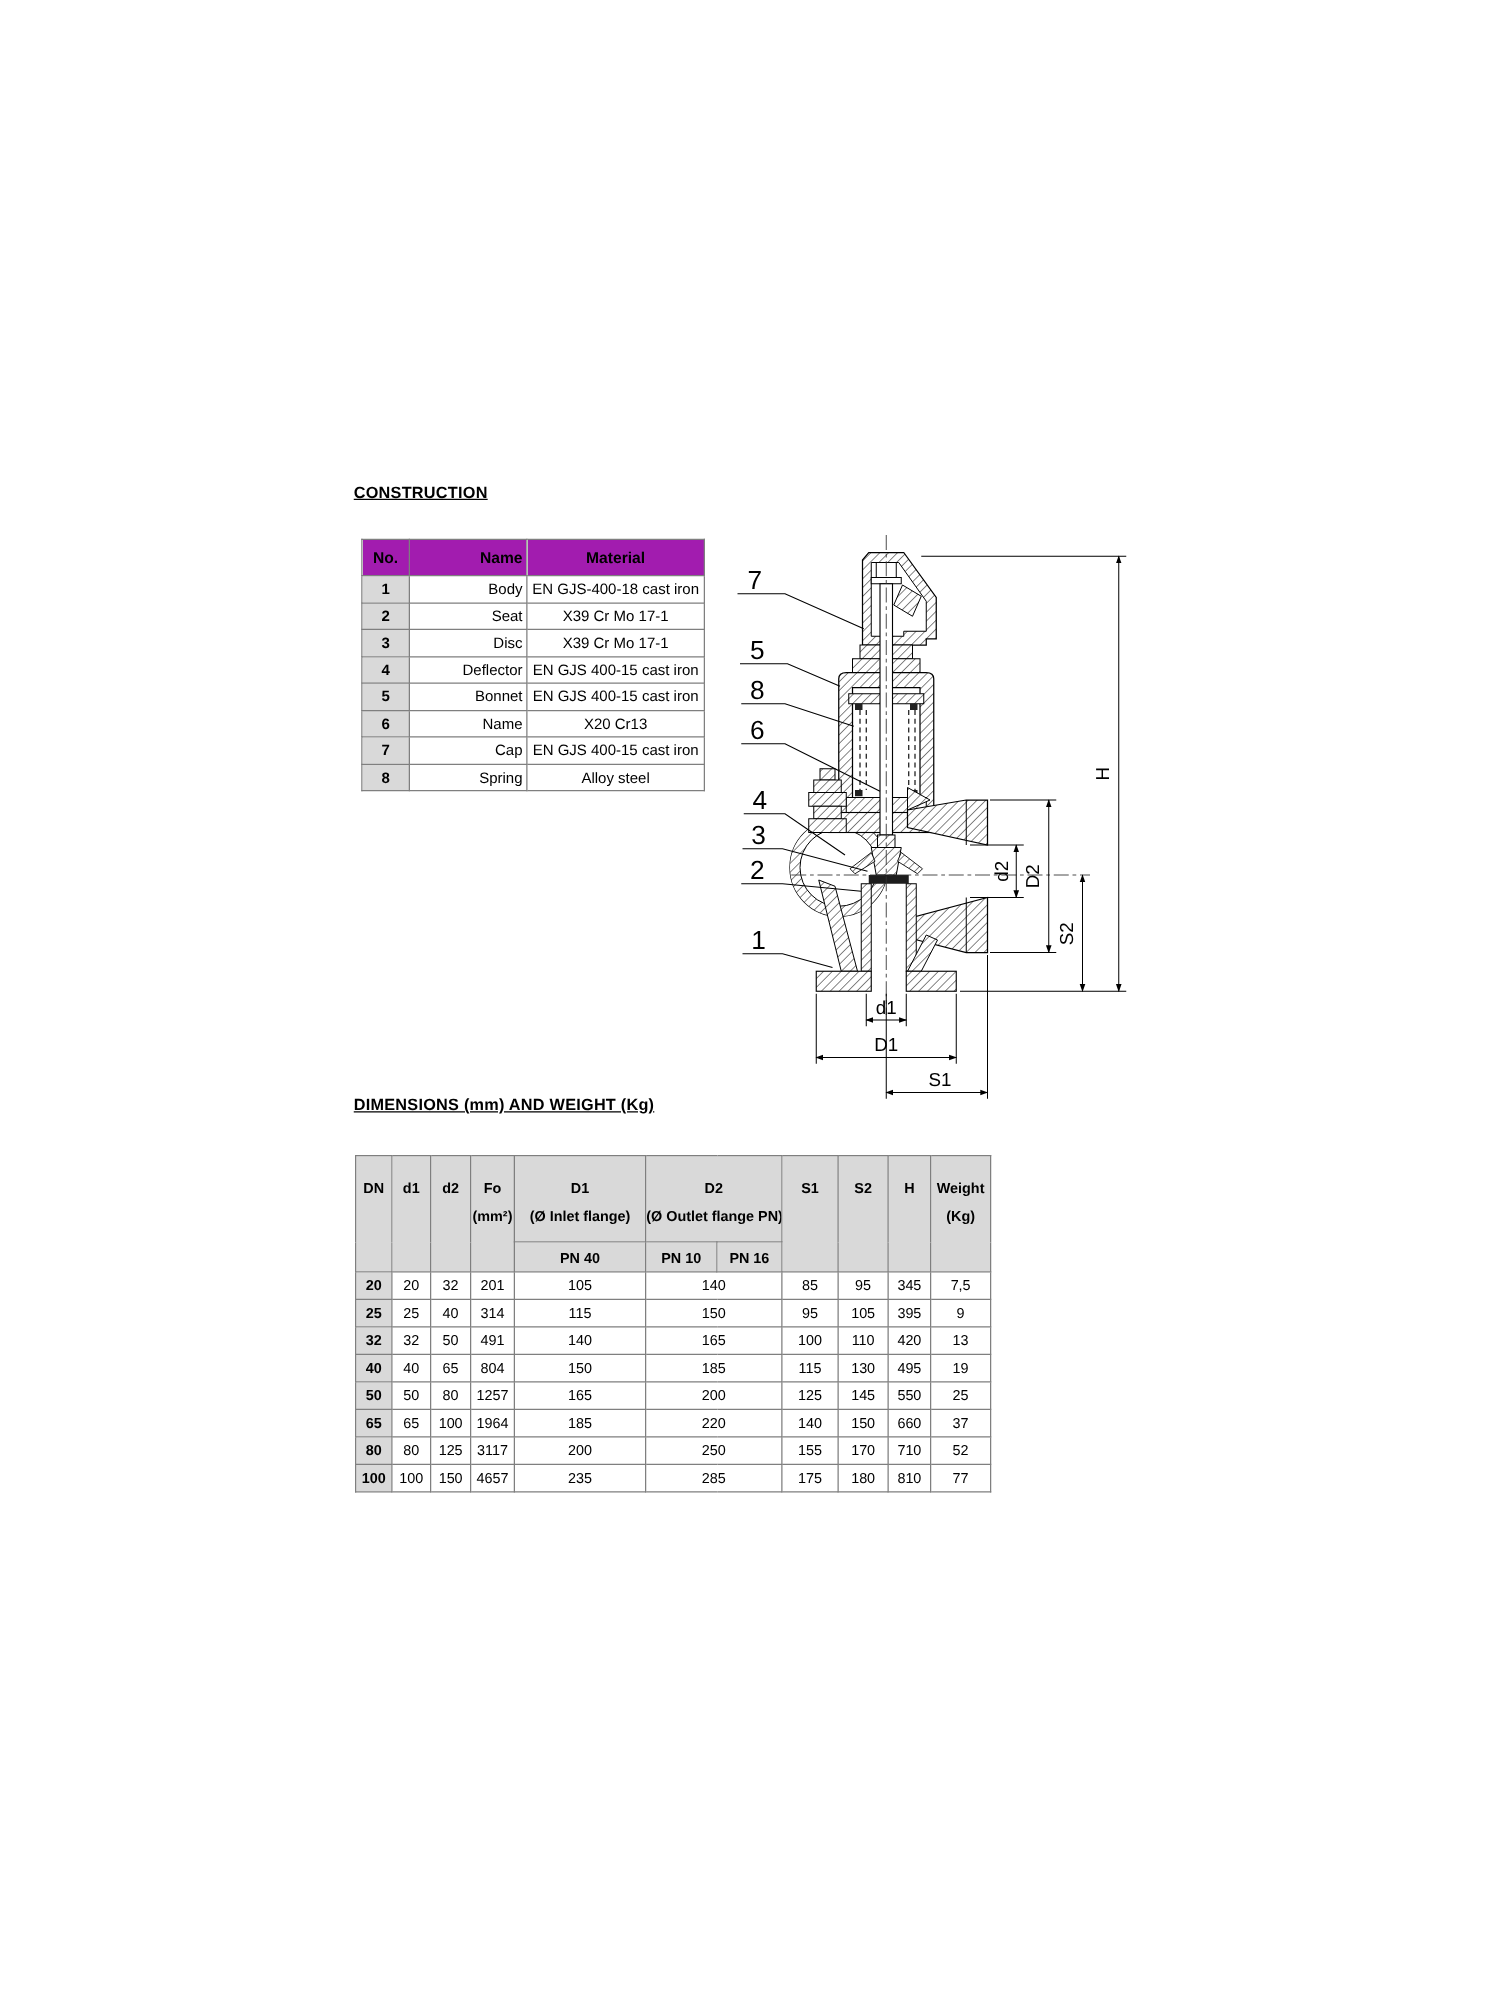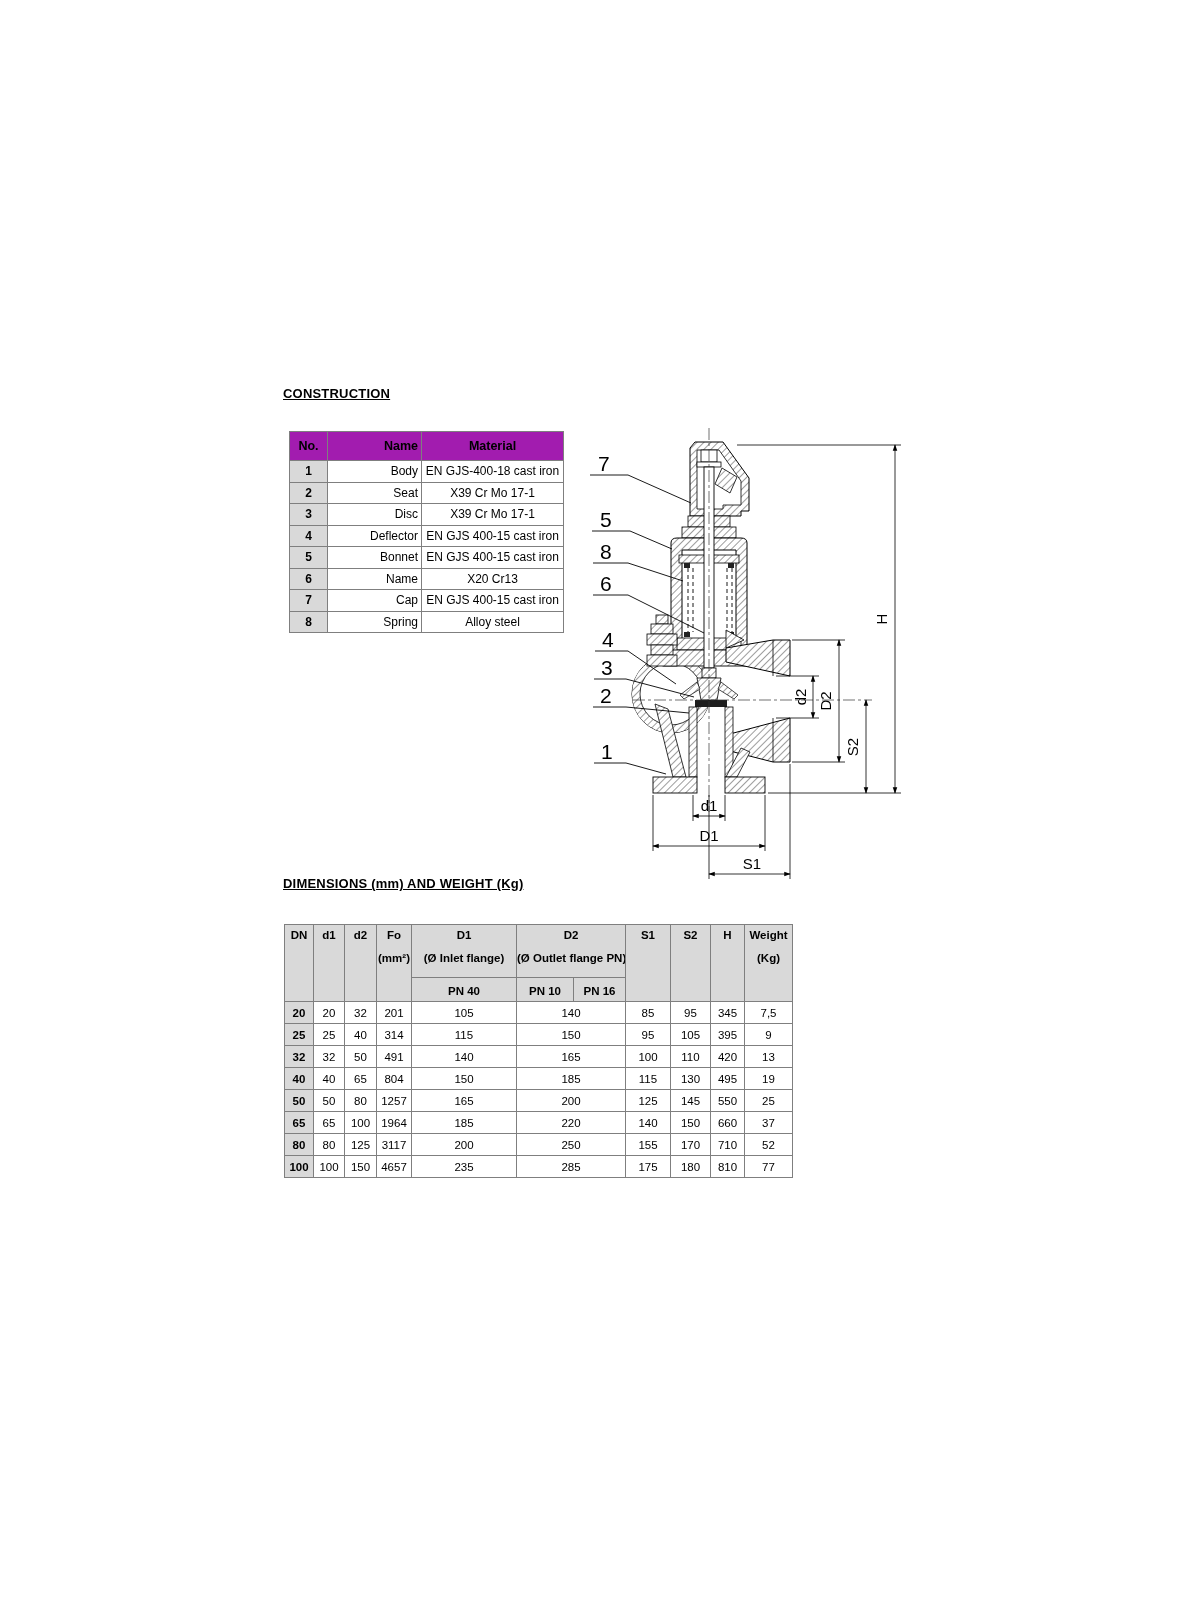--- a/index.html
+++ b/index.html
@@ -24,21 +24,21 @@
   .ctable .c-no{text-align:center;}
   .ctable td.c-no{background:#d9d9d9;font-weight:bold;}
   .ctable .c-name{text-align:right;padding-left:6px;margin-top:12px;}
   .ctable .c-mat{text-align:center;}
   
   .dtable{width:508px;}
   .dtable th,.dtable td{
     border:1px solid #7f7f7f;font-size:11.5px;text-align:center;
     padding:0;overflow:hidden;white-space:nowrap;
   }
-  .dtable th{background:#d9d9d9;font-weight:bold;vertical-align:top;padding-top:4px;}
+  .dtable th{background:#d9d9d9;font-weight:bold;vertical-align:top;padding-top:20px;}
   .dtable .hr1 th{height:48px;}
   .dtable .hr2 th{height:20px;padding-top:3px;vertical-align:middle;}
   .dtable td{height:21px;}
   .dtable td.dn{background:#d9d9d9;font-weight:bold;}
   .dtable .sub{margin-top:11px;font-weight:bold;}
   
   svg text{font-family:"Liberation Sans", sans-serif;fill:#000;}
   .callout-num{font-size:21px;}
   .dim-label{font-size:15px;}
 </style>

